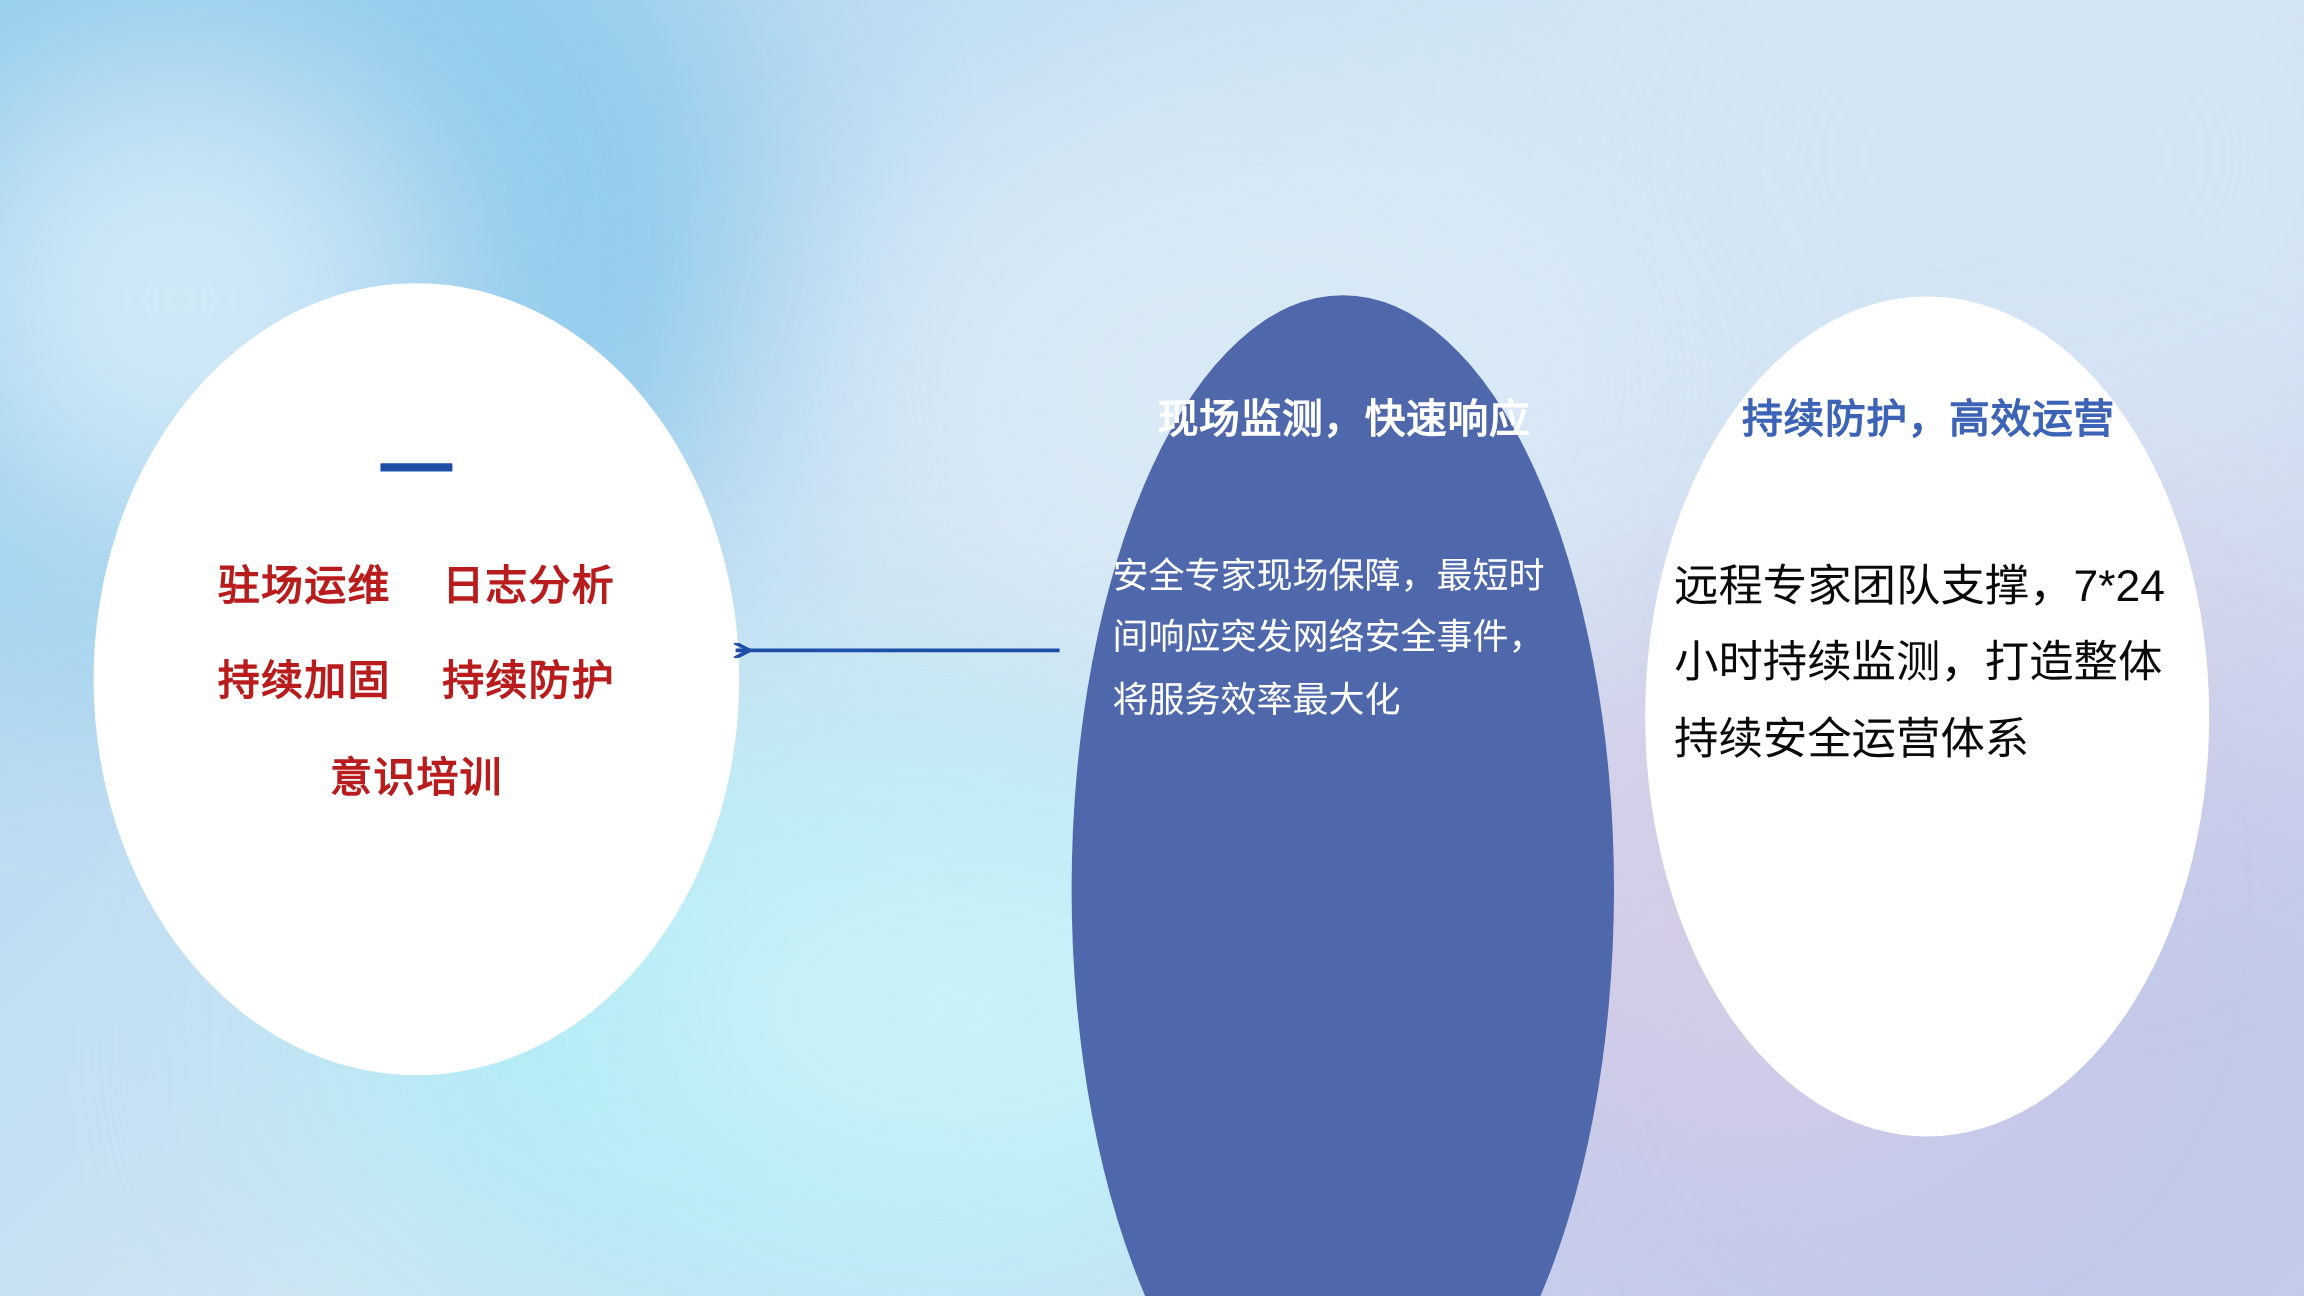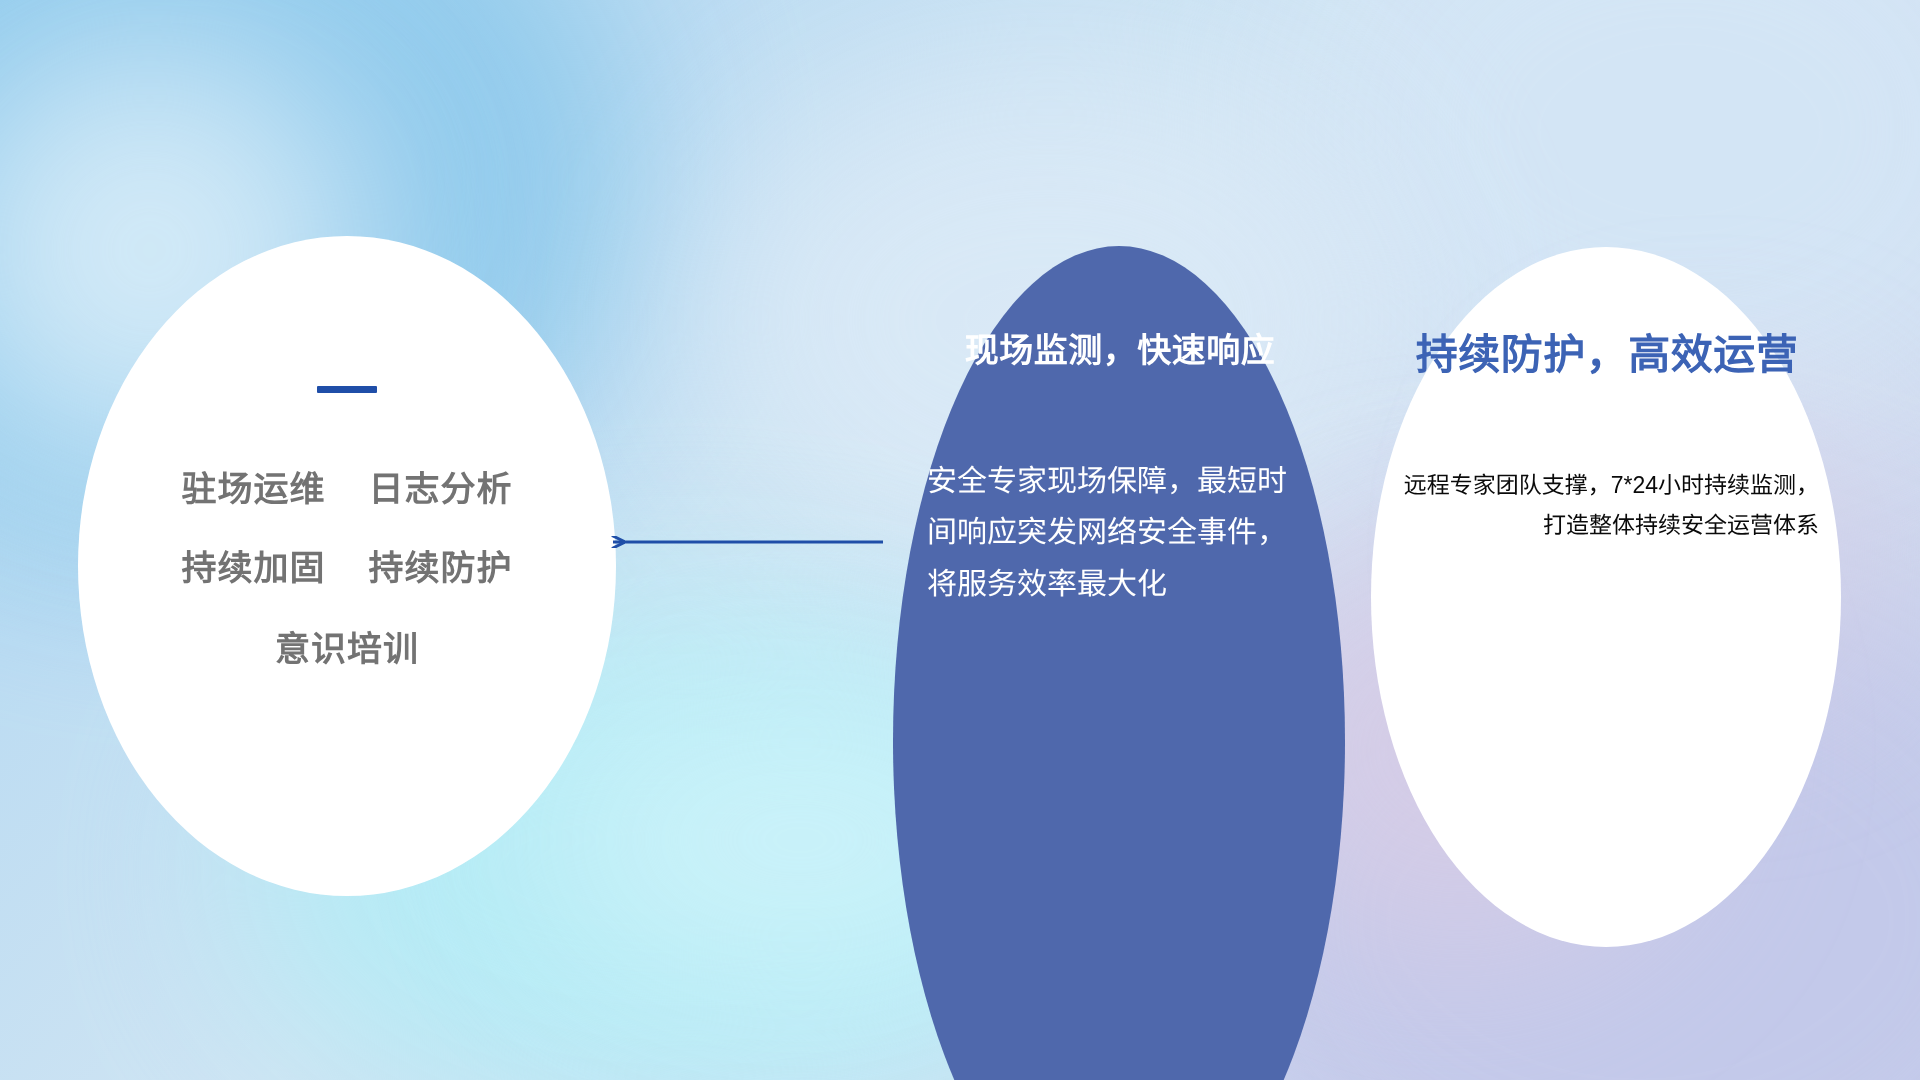--- a/index.html
+++ b/index.html
@@ -130,21 +130,21 @@
     box-sizing: border-box;
   }
   #left-divider {
     width: 60px;
     height: 7px;
     background: #1f4ea8;
     border-radius: 1px;
     margin-bottom: 78px;
   }
   .left-line {
-    color: #737373;
+    color: #b91c1c;
     font-size: 35px;
     font-weight: bold;
     letter-spacing: 1px;
     line-height: 1.05;
     white-space: pre;
     text-align: center;
     margin-bottom: 42px;
   }
   .left-line.last { margin-bottom: 0; margin-top: 2px; }
 
@@ -179,34 +179,34 @@
   #right-content {
     position: absolute;
     left: 1381px;
     top: 330px;
     width: 452px;
     z-index: 13;
     text-align: center;
   }
   #right-title {
     color: #3c63b5;
-    font-size: 42px;
+    font-size: 34px;
     font-weight: bold;
     letter-spacing: 0.5px;
     line-height: 1.2;
     white-space: nowrap;
   }
   #right-body {
     margin-top: 86px;
     color: #0a0a0a;
-    font-size: 23px;
+    font-size: 37px;
     font-weight: normal;
     line-height: 1.72;
     padding: 0 14px;
-    text-align: right;
+    text-align: left;
   }
 
   
   #arrow-svg {
     position: absolute;
     left: 595px;
     top: 515px;
     width: 290px;
     height: 54px;
     z-index: 9;

